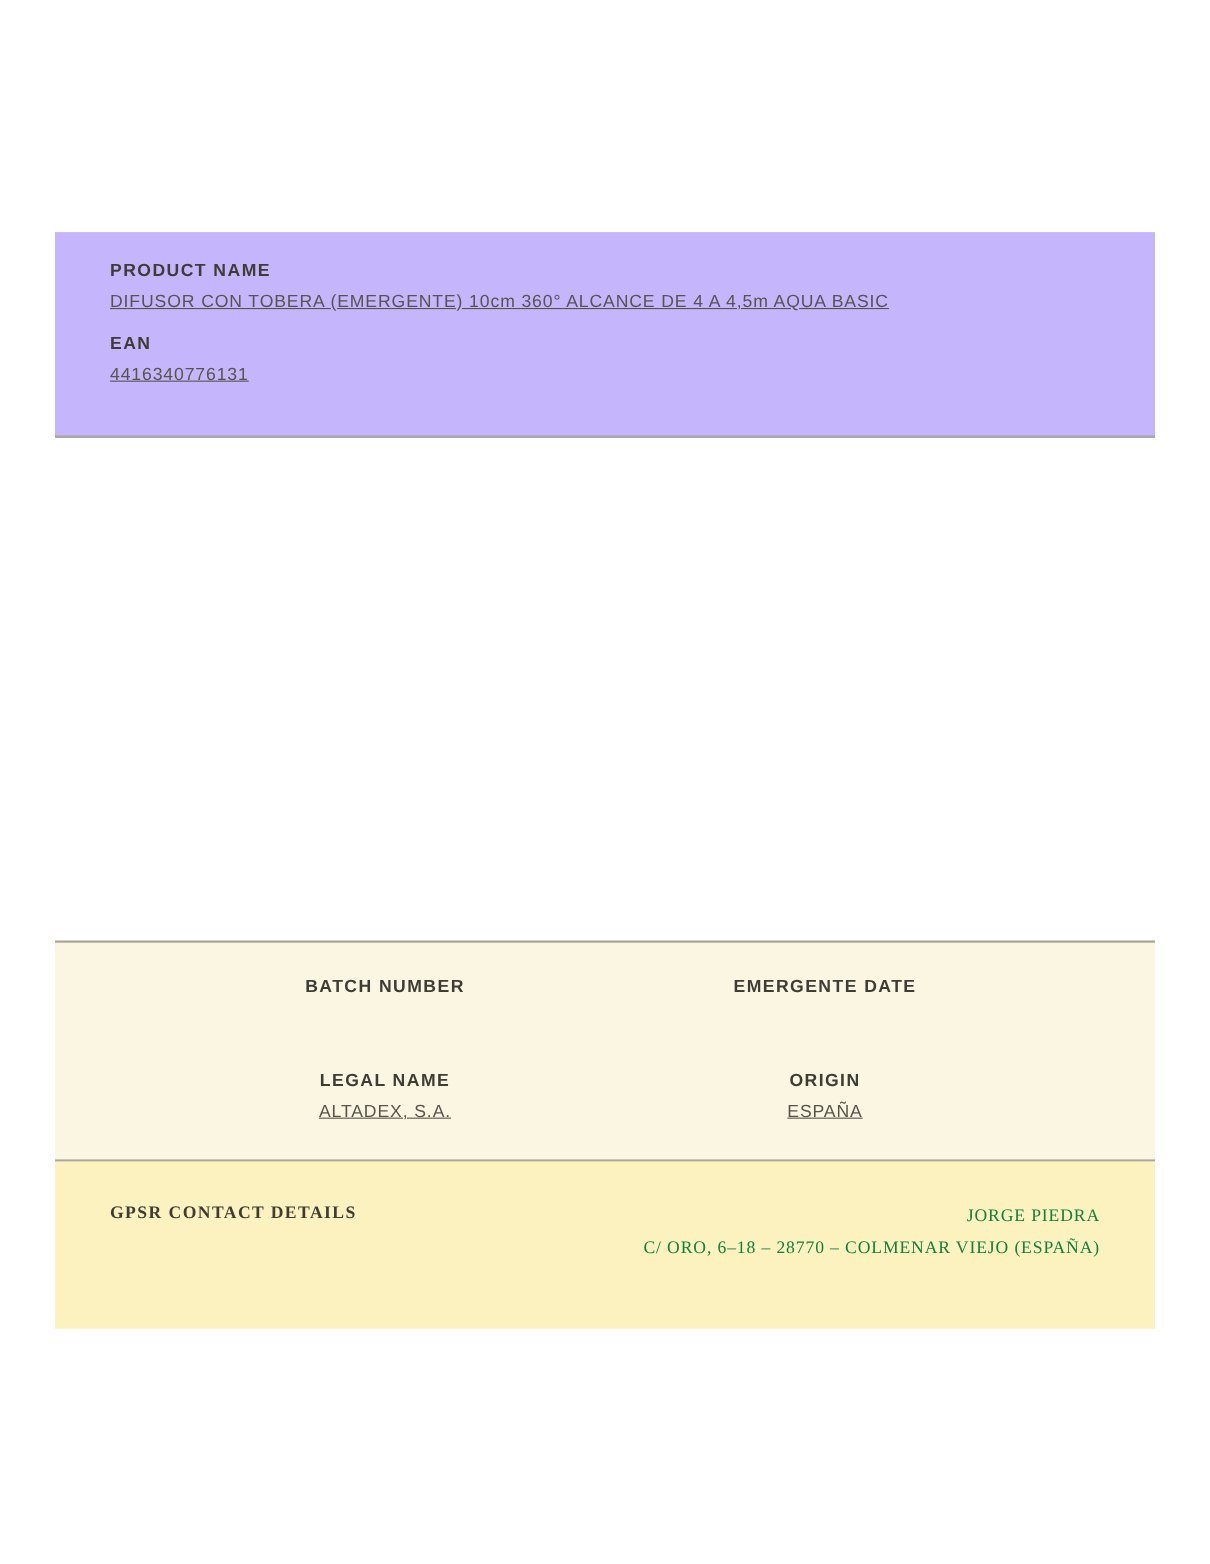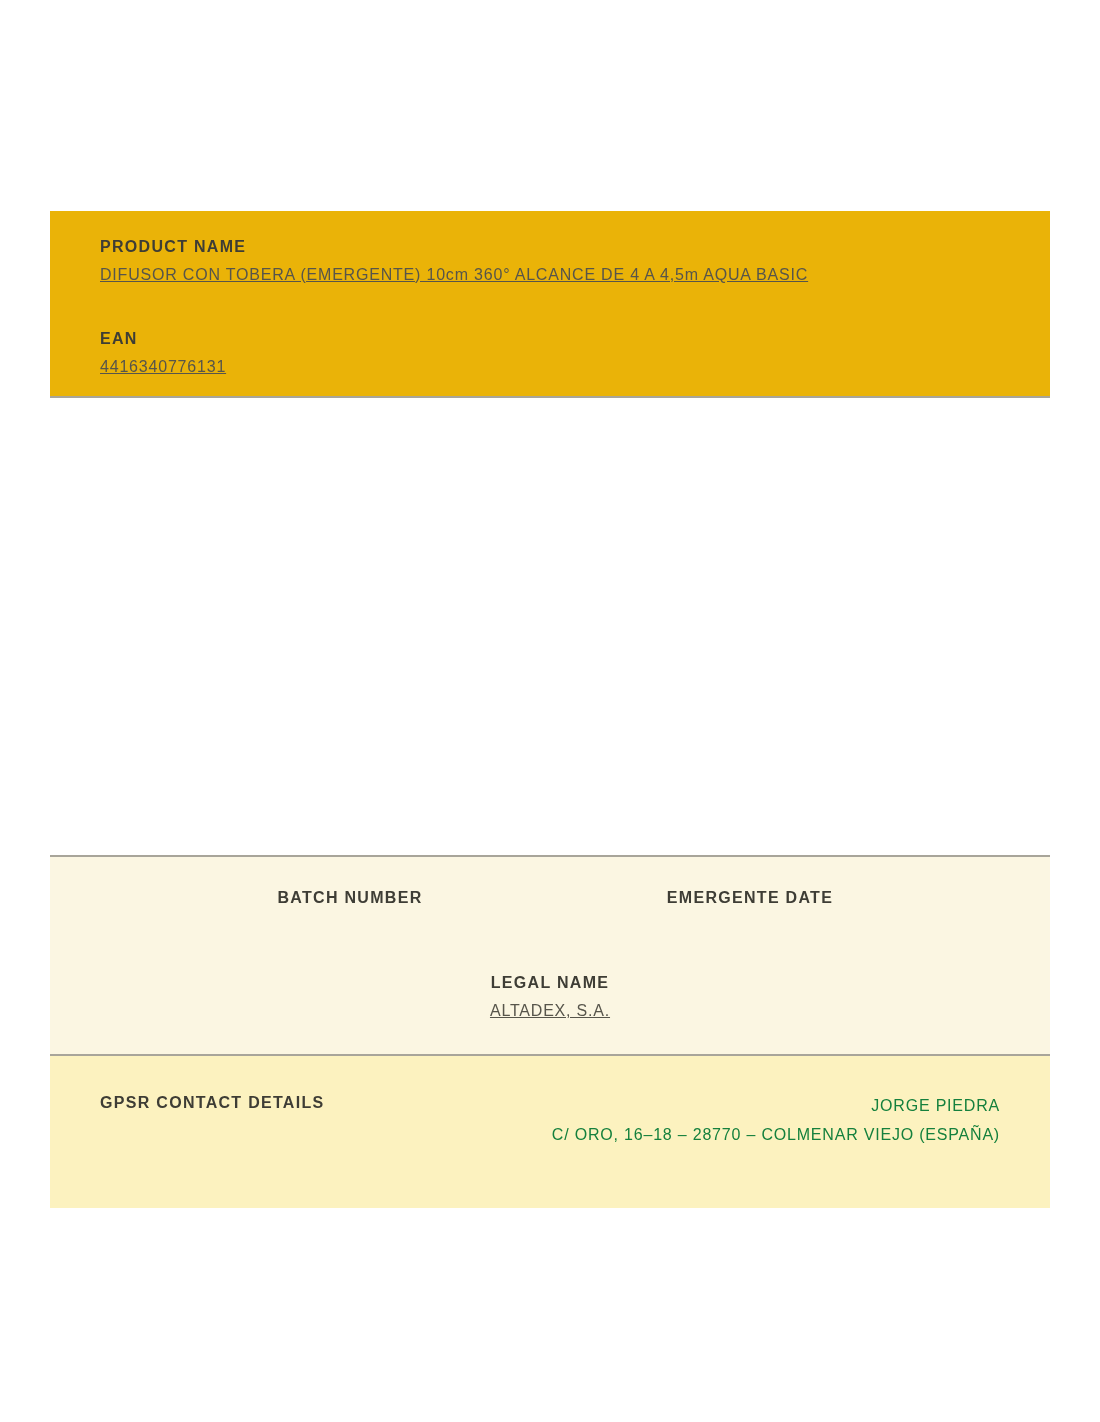--- a/index.html
+++ b/index.html
@@ -17,58 +17,59 @@
   }
   .section {
     position: absolute;
     left: 50px;
     width: 1000px;
     box-sizing: border-box;
   }
   .section-product {
     top: 211px;
     height: 187px;
-    background: #eab308;
+    background: #c4b5fd;
     border-bottom: 2px solid #a8a59a;
     padding: 25px 50px 0 50px;
   }
   .section-batch {
     top: 855px;
     height: 201px;
     background: #fbf6e2;
     border-top: 2px solid #a8a59a;
     border-bottom: 2px solid #a8a59a;
     padding: 0 100px;
   }
   .section-gpsr {
     top: 1056px;
     height: 152px;
     background: #fcf2bf;
     padding: 36px 50px 0 50px;
     display: flex;
     justify-content: space-between;
     align-items: flex-start;
+    font-family: Liberation Serif, serif;
   }
   .field-label {
     font-weight: bold;
     font-size: 16px;
     line-height: 22px;
     color: #3e3d35;
     letter-spacing: 1.3px;
   }
   .field-value {
     font-weight: normal;
     font-size: 16px;
     line-height: 22px;
     color: #57554b;
     letter-spacing: 0.8px;
     text-decoration: underline;
   }
   .mt6  { margin-top: 6px; }
-  .mt42 { margin-top: 42px; }
+  .mt42 { margin-top: 16px; }
   .batch-row {
     display: flex;
     align-items: center;
   }
   .batch-row-top { margin-top: 30px; }
   .batch-row-bottom { margin-top: 35px; }
   .batch-col {
     flex: 1 1 0;
     text-align: center;
   }
@@ -106,24 +107,28 @@
       <div class="batch-col">
         <div class="field-label">EMERGENTE DATE</div>
         <div class="field-value mt6 batch-value-slot"></div>
       </div>
     </div>
     <div class="batch-row batch-row-bottom">
       <div class="batch-col">
         <div class="field-label">LEGAL NAME</div>
         <div class="field-value mt6">ALTADEX, S.A.</div>
       </div>
+      <div class="batch-col">
+        <div class="field-label">ORIGIN</div>
+        <div class="field-value mt6">ESPAÑA</div>
+      </div>
     </div>
   </div>
 
   <div class="section section-gpsr">
     <div class="field-label">GPSR CONTACT DETAILS</div>
     <div class="gpsr-contact">
       <div class="contact-line">JORGE PIEDRA</div>
-      <div class="contact-line">C/ ORO, 16–18 – 28770 – COLMENAR VIEJO (ESPAÑA)</div>
+      <div class="contact-line">C/ ORO, 6–18 – 28770 – COLMENAR VIEJO (ESPAÑA)</div>
     </div>
   </div>
 
 </div>
 
 </body></html>

